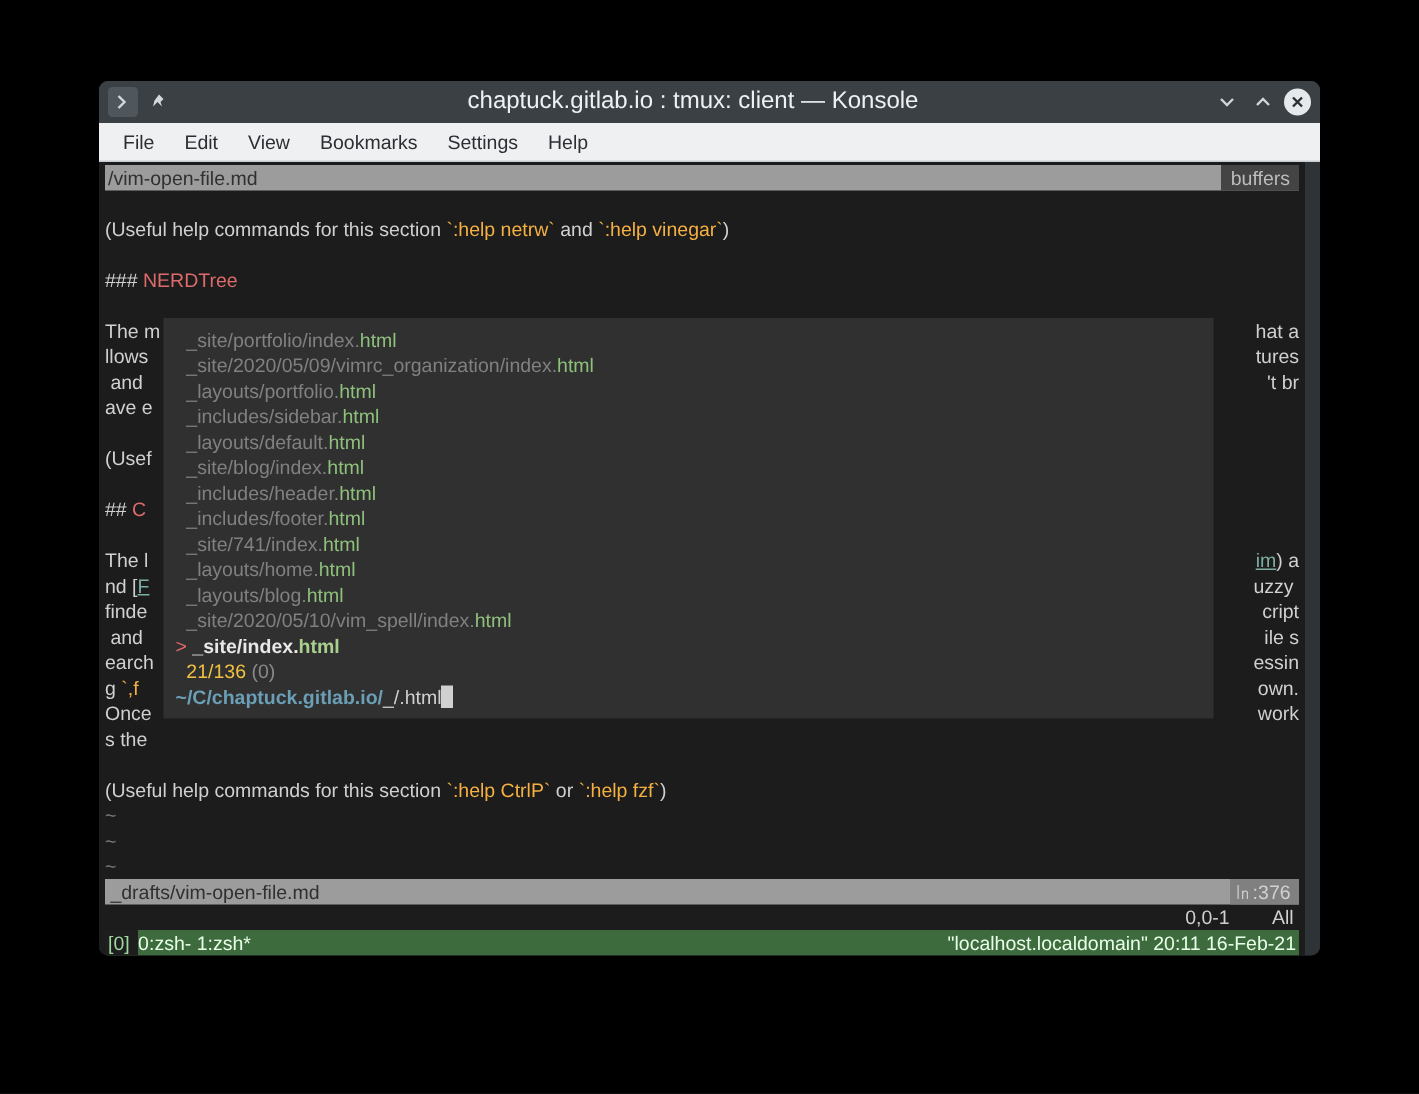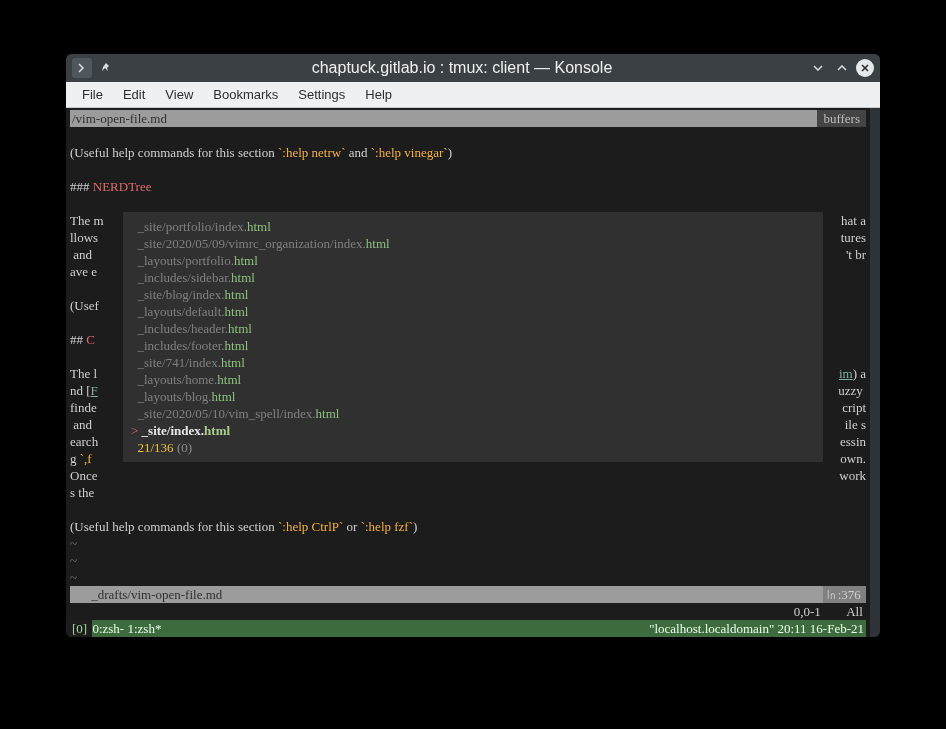--- a/index.html
+++ b/index.html
@@ -50,21 +50,21 @@
     background: #eff0f1;
     color: #2b2f33;
     border-bottom: 1px solid #c8ccd0;
     padding: 0 6px;
     font-size: 13px;
   }
   .menu-item { padding: 0 10px; height: 100%; display: flex; align-items: center; }
   .terminal {
     background: #1c1c1c;
     padding: 2px 4px 2px 4px;
-    font-family: Liberation Serif, serif;
+    font-family: Liberation Sans, sans-serif;
     font-size: 13px;
     line-height: 17px;
     color: #d0d0d0;
     position: relative;
     height: 529px;
     border-right: 10px solid #2e3338;
   }
   .topline {
     background: #9c9c9c;
     color: #303030;
@@ -80,21 +80,21 @@
   }
   .line { white-space: pre; height: 17px; }
   .dim { color: #7a7a7a; }
   .inline-code { color: #f5b041; }
   .heading-mark { color: #d0d0d0; }
   .heading-text { color: #de6b6b; }
   .link { color: #7daea3; text-decoration: underline; }
 
   .popup {
     position: absolute;
-    left: 57px;
+    left: 43px;
     top: 104px;
     width: 700px;
     background: #303030;
     color: #d0d0d0;
     padding: 6px 8px 6px 8px;
     font-family: inherit;
     font-size: 13px;
     line-height: 17px;
   }
   .pop-row { white-space: pre; height: 17px; }
@@ -115,21 +115,21 @@
 
   .statusline {
     background: #9c9c9c;
     color: #303030;
     display: flex;
     align-items: center;
     height: 17px;
     white-space: pre;
     font-size: 13px;
   }
-  .sl-file { padding-left: 18px; }
+  .sl-file { padding-left: 0; }
   .sl-gap { flex: 1; }
   .sl-mid { padding: 0 4px; }
   .sl-ln { background: #808080; color: #d0d0d0; padding: 0 2px; }
 
   .cmdline {
     color: #d0d0d0;
     height: 17px;
     display: flex;
     white-space: pre;
     font-size: 13px;
@@ -245,27 +245,28 @@
       <span class="session">[0] </span><span>0:zsh- 1:zsh*</span>
       <span class="right">"localhost.localdomain" 20:11 16-Feb-21</span>
     </div>
 
     <div class="popup">
       <div id="popup-rows">
           <div class="pop-row">  <span class="dim2">_site/portfolio/index</span><span class="dim2">.</span><span class="ext">html</span></div>
           <div class="pop-row">  <span class="dim2">_site/2020/05/09/vimrc_organization/index</span><span class="dim2">.</span><span class="ext">html</span></div>
           <div class="pop-row">  <span class="dim2">_layouts/portfolio</span><span class="dim2">.</span><span class="ext">html</span></div>
           <div class="pop-row">  <span class="dim2">_includes/sidebar</span><span class="dim2">.</span><span class="ext">html</span></div>
+          <div class="pop-row">  <span class="dim2">_layouts/default</span><span class="dim2">.</span><span class="ext">html</span></div>
           <div class="pop-row">  <span class="dim2">_site/blog/index</span><span class="dim2">.</span><span class="ext">html</span></div>
-          <div class="pop-row">  <span class="dim2">_layouts/default</span><span class="dim2">.</span><span class="ext">html</span></div>
           <div class="pop-row">  <span class="dim2">_includes/header</span><span class="dim2">.</span><span class="ext">html</span></div>
           <div class="pop-row">  <span class="dim2">_includes/footer</span><span class="dim2">.</span><span class="ext">html</span></div>
           <div class="pop-row">  <span class="dim2">_site/741/index</span><span class="dim2">.</span><span class="ext">html</span></div>
           <div class="pop-row">  <span class="dim2">_layouts/home</span><span class="dim2">.</span><span class="ext">html</span></div>
           <div class="pop-row">  <span class="dim2">_layouts/blog</span><span class="dim2">.</span><span class="ext">html</span></div>
           <div class="pop-row">  <span class="dim2">_site/2020/05/10/vim_spell/index</span><span class="dim2">.</span><span class="ext">html</span></div>
         </div>
       <div class="pop-row pop-sel"><span class="marker">&gt; </span><span class="file">_site/index</span><span class="file">.</span><span class="ext">html</span></div>
       <div class="pop-row"><span class="counter">  21/136 </span><span class="counter-dim">(0)</span></div>
+      <div class="pop-row"><span class="prompt">~/C/chaptuck.gitlab.io/</span><span class="prompt-path">_/.html</span><span class="cursor"></span></div>
     </div>
 
   </div>
 </div>
 
 </body></html>

